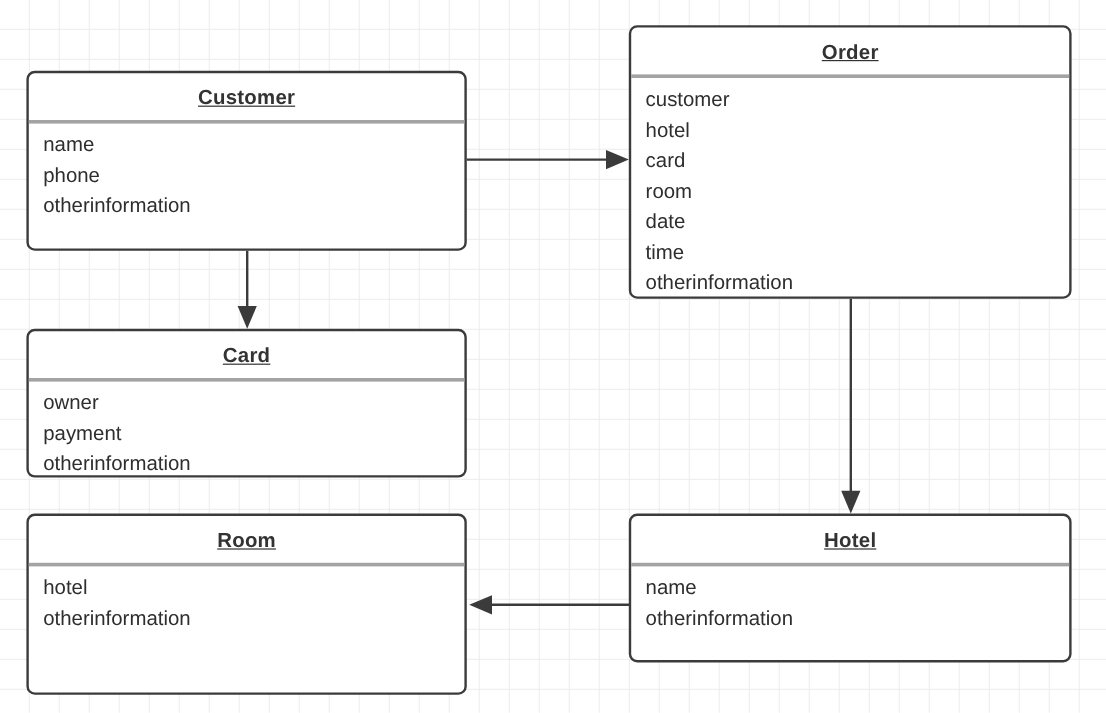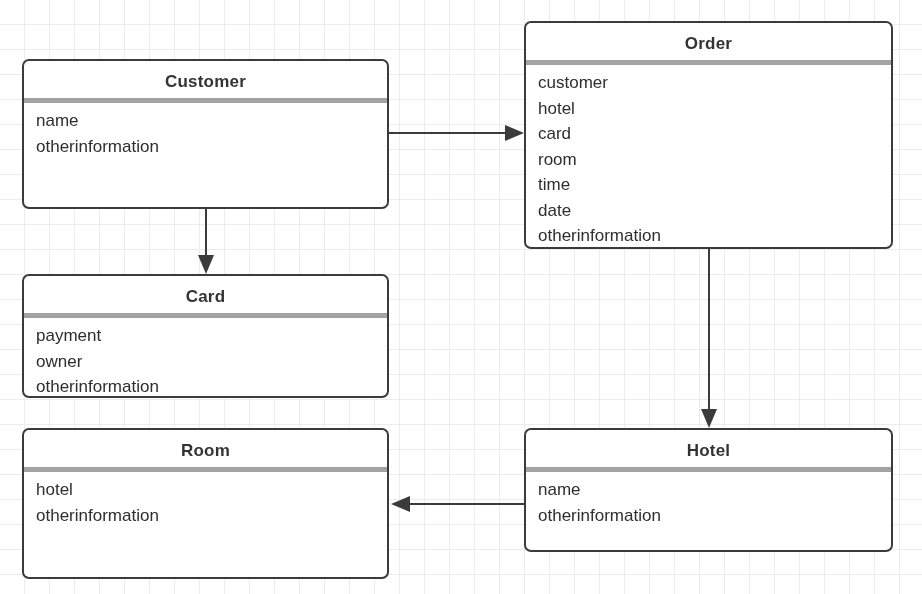--- a/index.html
+++ b/index.html
@@ -34,23 +34,24 @@
     z-index: 5;
   }
   .uml-header {
     box-sizing: border-box;
     height: 42px;
     line-height: 42px;
     text-align: center;
     font-weight: bold;
     font-size: 17px;
     color: #333333;
-    border-bottom: 5px solid #a3a3a3;
+    border-bottom: 3px solid #a3a3a3;
     letter-spacing: 0.2px;
     flex: 0 0 auto;
+    text-decoration: underline;
   }
   .uml-attrs {
     box-sizing: border-box;
     padding: 5px 0 4px 12px;
     flex: 1 1 auto;
   }
   .uml-attr {
     font-size: 17px;
     line-height: 25.5px;
     color: #2e2e2e;
@@ -75,42 +76,43 @@
 </style>
 </head>
 <body>
 
 <div id="canvas">
 
   <div class="uml-box" style="left:22px; top:59px; width:367px; height:150px;">
     <div class="uml-header">Customer</div>
     <div class="uml-attrs">
       <div class="uml-attr">name</div>
+      <div class="uml-attr">phone</div>
       <div class="uml-attr">otherinformation</div>
     </div>
   </div>
 
   <div class="uml-box" style="left:524px; top:21px; width:369px; height:228px;">
     <div class="uml-header">Order</div>
     <div class="uml-attrs">
       <div class="uml-attr">customer</div>
       <div class="uml-attr">hotel</div>
       <div class="uml-attr">card</div>
       <div class="uml-attr">room</div>
+      <div class="uml-attr">date</div>
       <div class="uml-attr">time</div>
-      <div class="uml-attr">date</div>
       <div class="uml-attr">otherinformation</div>
     </div>
   </div>
 
   <div class="uml-box" style="left:22px; top:274px; width:367px; height:124px;">
     <div class="uml-header">Card</div>
     <div class="uml-attrs">
+      <div class="uml-attr">owner</div>
       <div class="uml-attr">payment</div>
-      <div class="uml-attr">owner</div>
       <div class="uml-attr">otherinformation</div>
     </div>
   </div>
 
   <div class="uml-box" style="left:22px; top:428px; width:367px; height:151px;">
     <div class="uml-header">Room</div>
     <div class="uml-attrs">
       <div class="uml-attr">hotel</div>
       <div class="uml-attr">otherinformation</div>
     </div>

